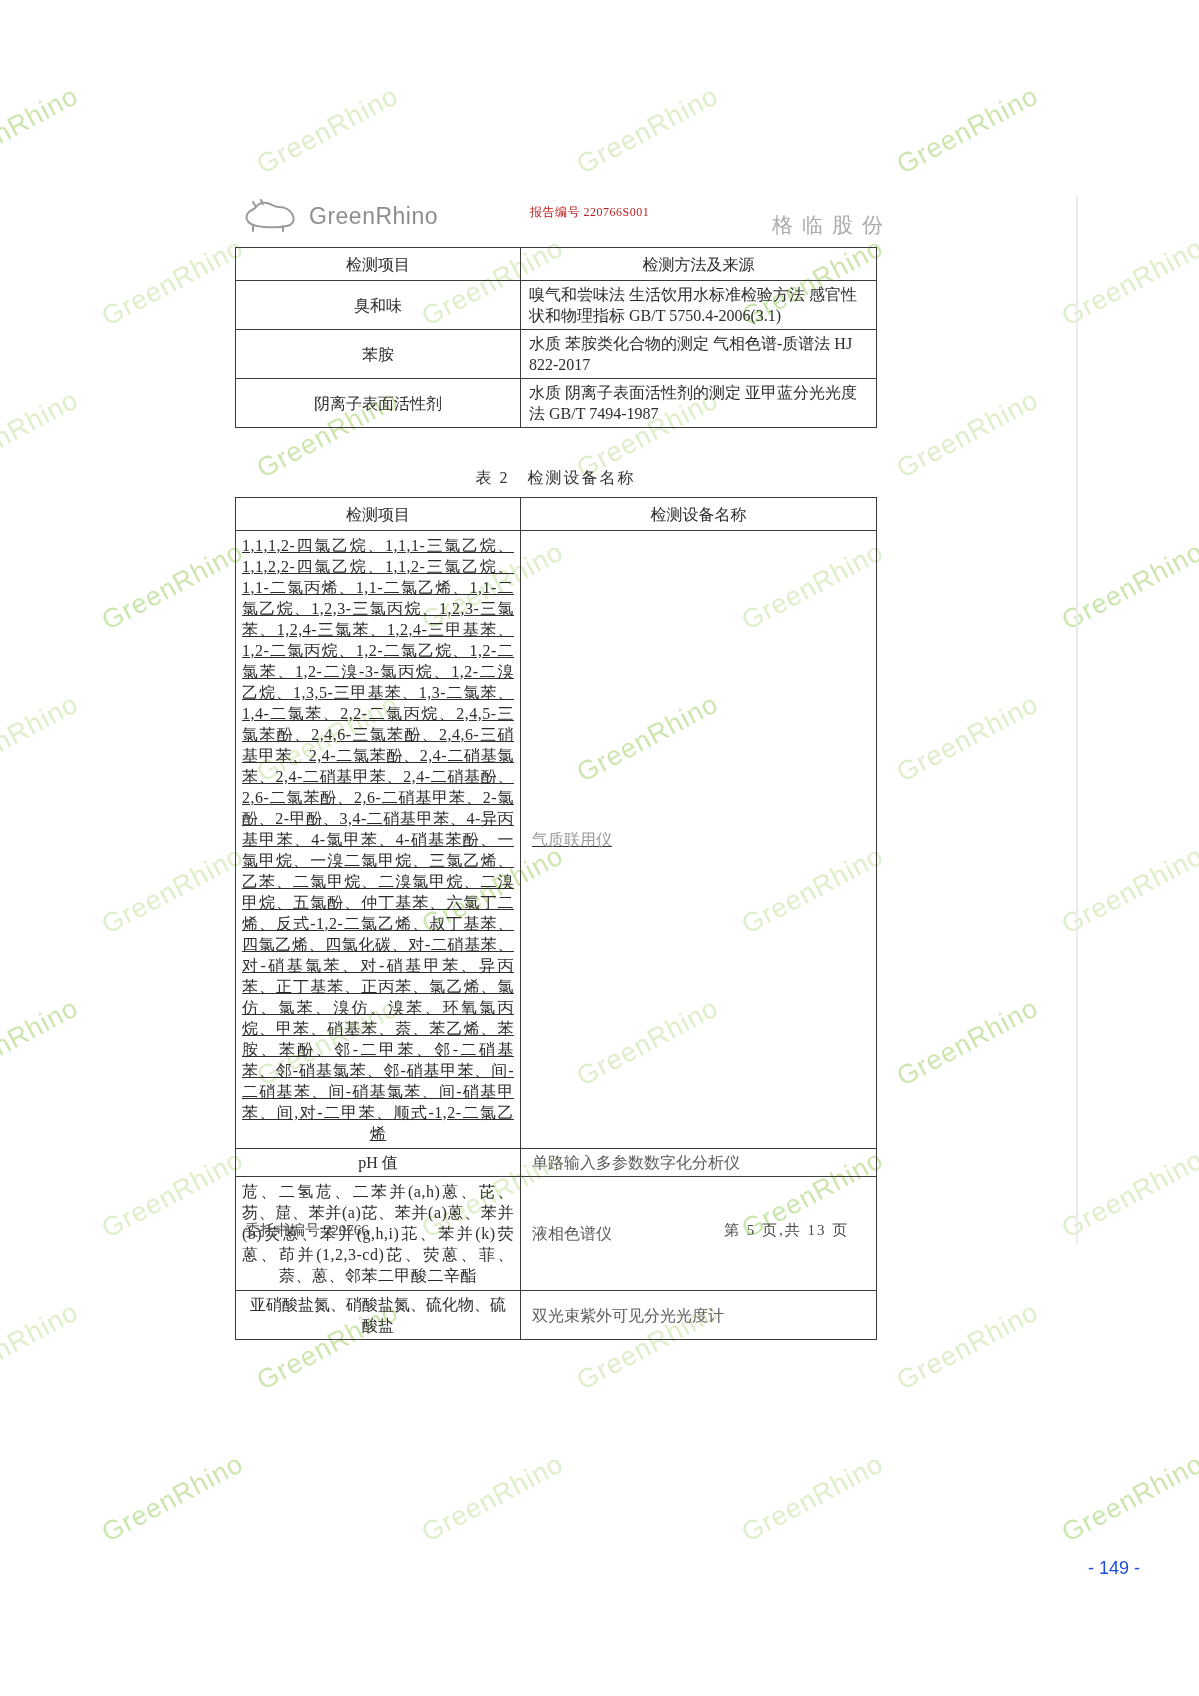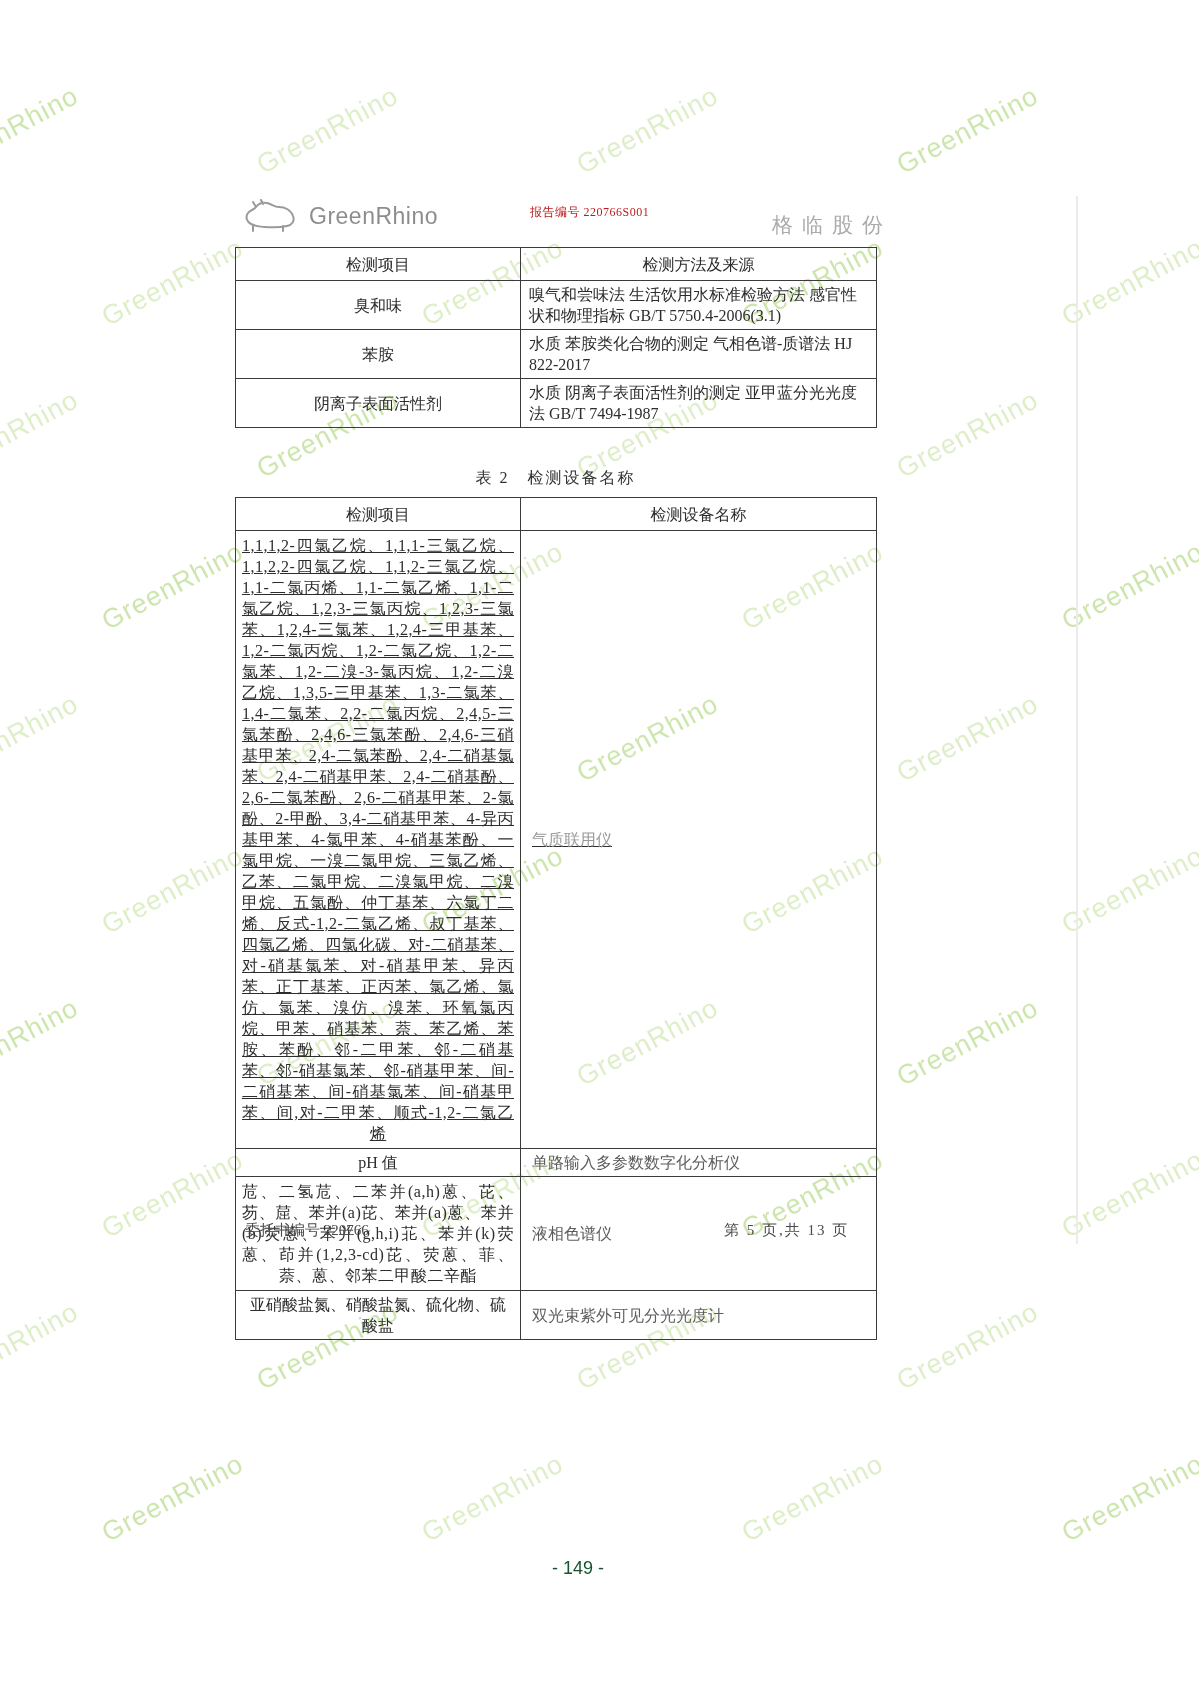--- a/index.html
+++ b/index.html
@@ -80,23 +80,23 @@
   .footer-left{
     position:absolute;left:245px;top:1221px;
     font-size:15px;color:#4a4a4a;font-family:Liberation Serif, serif;
   }
   .footer-right{
     position:absolute;left:724px;top:1221px;
     font-size:15px;color:#4a4a4a;letter-spacing:2px;
   }
   .page-num{
     position:absolute;left:0;top:1558px;width:1140px;
-    text-align:center;
+    text-align:right;
     font-family:"Liberation Sans","DejaVu Sans",sans-serif;
-    font-size:18px;color:#14532d;padding-left:8px;
+    font-size:18px;color:#1d4ed8;
   }
   .scan-edge{
     position:absolute;left:1076px;top:196px;width:2px;height:1048px;
     background:#ececec;
   }
 </style>
 </head>
 <body>
 
 <div class="page">

